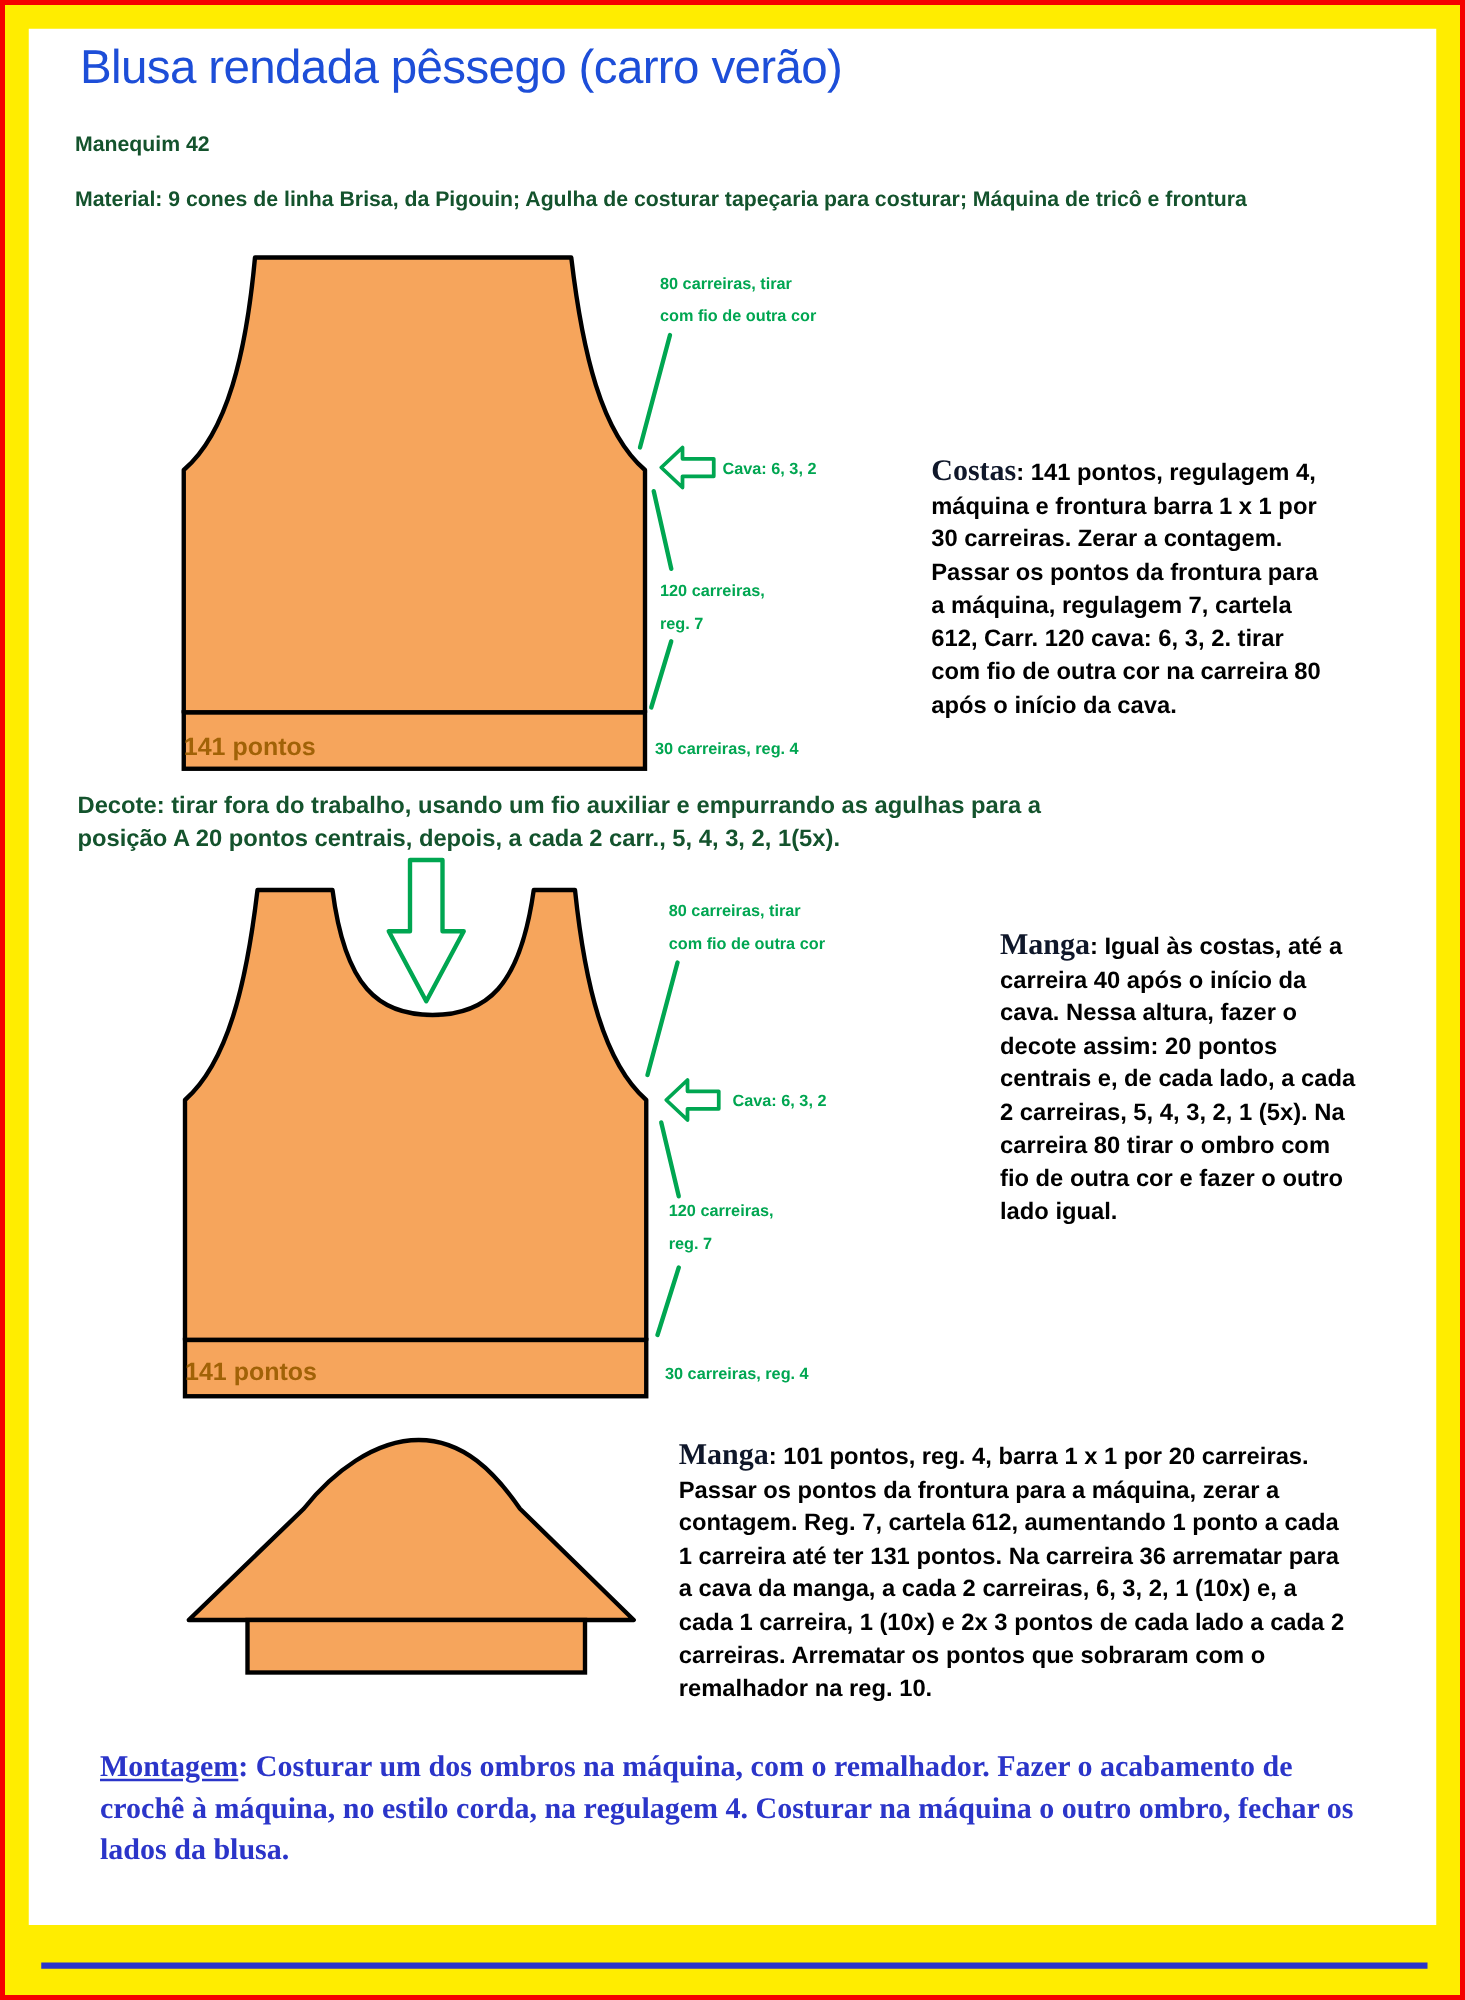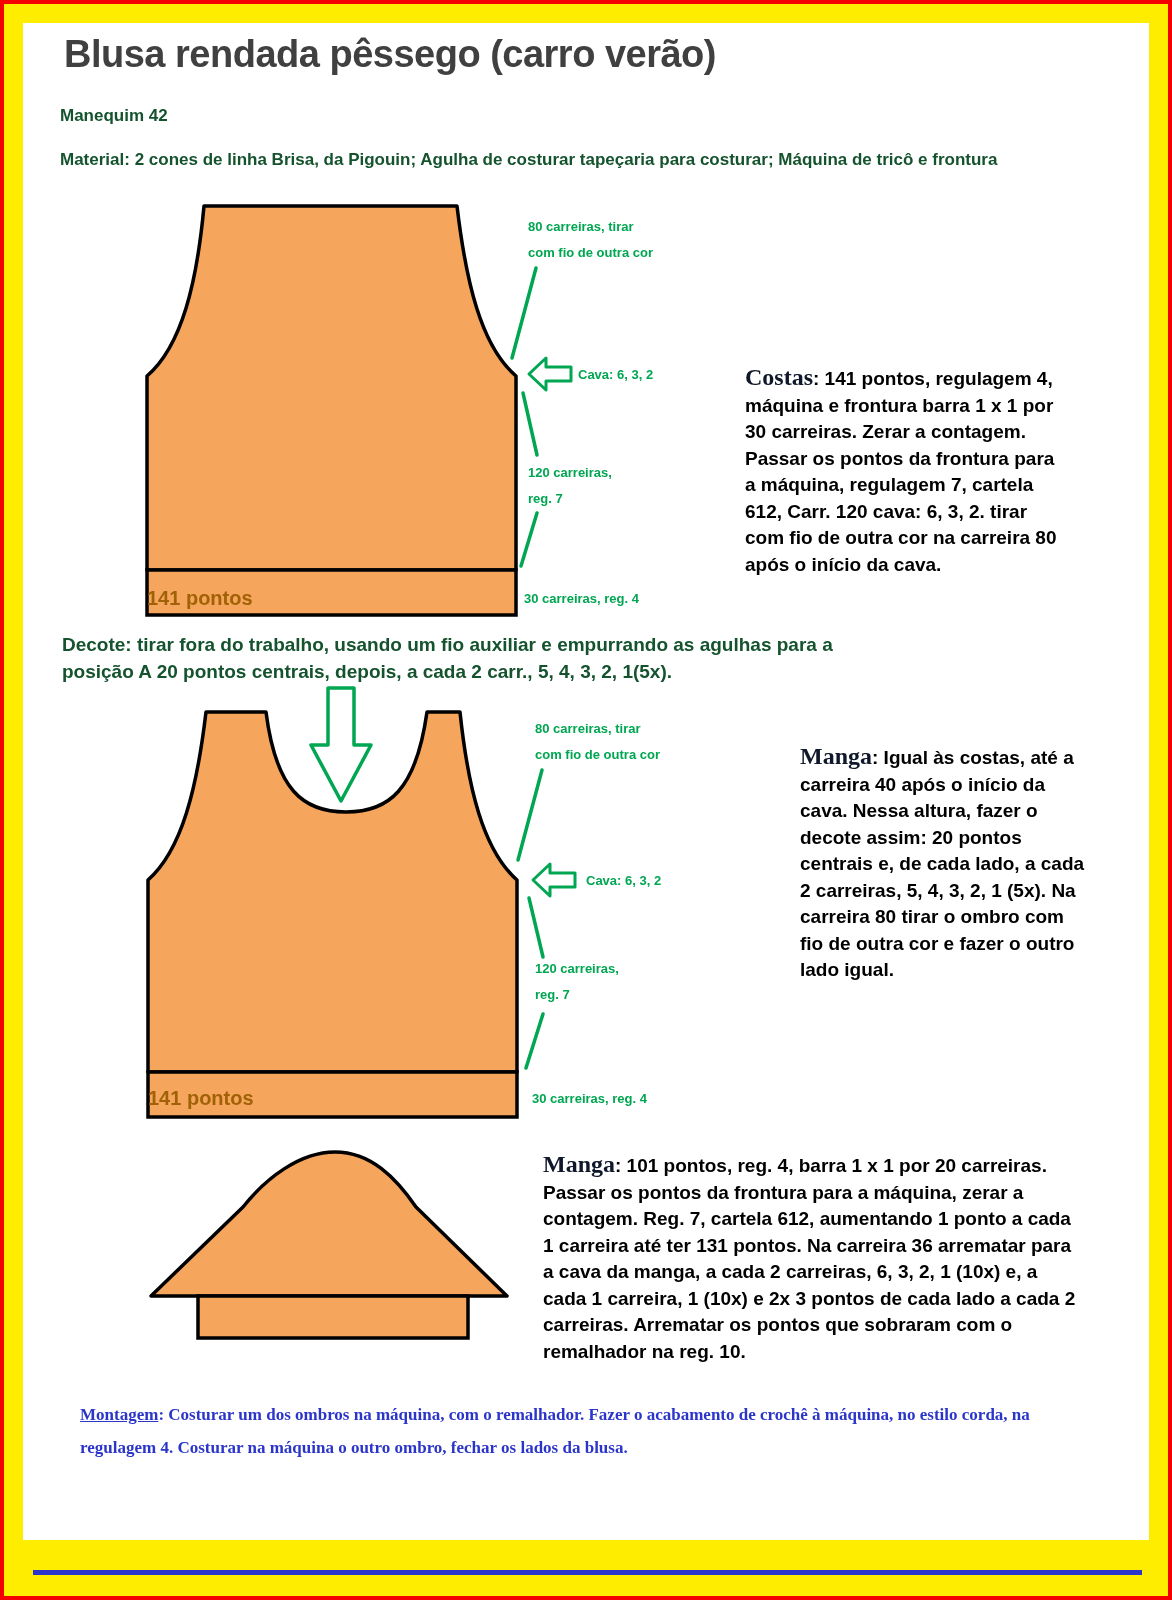--- a/index.html
+++ b/index.html
@@ -21,41 +21,41 @@
     border:4px solid #F50000;
     z-index:9; pointer-events:none;
   }
   .blue-line {
     position:absolute; left:33px; right:30px; bottom:25px; height:5px;
     background:#2B35C9; z-index:10;
   }
   .abs { position:absolute; z-index:3; }
   svg.overlay { position:absolute; left:0; top:0; z-index:2; }
   .page-title {
-    font-size:38px; font-weight:bold; color:#404040; letter-spacing:-0.5px;
+    font-size:38px; font-weight:normal; color:#1d4ed8; letter-spacing:-0.5px;
   }
   .meta-line { font-size:17px; font-weight:bold; color:#14532d; }
   .green-label {
     color:#00A651; font-weight:bold; font-size:13px; line-height:26px;
     white-space:pre-line;
   }
   .stitch-label {
     color:#a16207; font-weight:bold; font-size:20px; 
   }
   .body-para {
     color:#000; font-weight:bold; font-size:19px; line-height:26.5px;
   }
   .lead-serif {
     font-family:"Liberation Serif", serif; font-size:24px; font-weight:bold; color:#0f172a;
   }
   .green-para {
     color:#14532d; font-weight:bold; font-size:19px; line-height:27px;
   }
   .montagem-para {
-    font-family:"Liberation Serif", serif; font-size:17px; font-weight:bold;
+    font-family:"Liberation Serif", serif; font-size:24px; font-weight:bold;
     color:#2B35C9; line-height:33px;
   }
   .montagem-para .lead { text-decoration:underline; }
 </style>
 </head>
 <body>
 
 <div class="page">
 
   <svg class="overlay" width="1172" height="1600" viewBox="0 0 1172 1600">
@@ -84,21 +84,21 @@
     </g>
 
     <g>
       <path d="M151,1296 L243,1207 C266,1178 300,1152 335,1152 C371,1152 396,1178 416,1207 L507,1296 Z" fill="#F6A55C" stroke="#000" stroke-width="3.5" stroke-linejoin="round"></path>
       <rect x="198" y="1296" width="270" height="42" fill="#F6A55C" stroke="#000" stroke-width="3.5"></rect>
     </g>
   </svg>
 
   <div class="abs page-title" style="left:64px; top:33px;">Blusa rendada pêssego (carro verão)</div>
   <div class="abs meta-line" style="left:60px; top:106px;">Manequim 42</div>
-  <div class="abs meta-line" style="left:60px; top:150px; width:1060px;">Material: 2 cones de linha Brisa, da Pigouin; Agulha de costurar tapeçaria para costurar; Máquina de tricô e frontura</div>
+  <div class="abs meta-line" style="left:60px; top:150px; width:1060px;">Material: 9 cones de linha Brisa, da Pigouin; Agulha de costurar tapeçaria para costurar; Máquina de tricô e frontura</div>
 
   <div class="abs green-label" style="left:528px; top:214px;">80 carreiras, tirar
 com fio de outra cor</div>
   <div class="abs green-label" style="left:578px; top:362px;">Cava: 6, 3, 2</div>
   <div class="abs green-label" style="left:528px; top:460px;">120 carreiras,
 reg. 7</div>
   <div class="abs stitch-label" style="left:147px; top:587px; width:369px;">141 pontos</div>
   <div class="abs green-label" style="left:524px; top:586px;">30 carreiras, reg. 4</div>
 
   <div class="abs body-para" style="left:745px; top:364px; width:322px;"><span class="lead-serif">Costas</span><span>: 141 pontos, regulagem 4, máquina e frontura barra 1 x 1 por 30 carreiras. Zerar a contagem. Passar os pontos da frontura para a  máquina, regulagem 7, cartela 612, Carr. 120 cava: 6, 3, 2. tirar com fio de outra cor na carreira 80 após o início da cava.</span></div>

